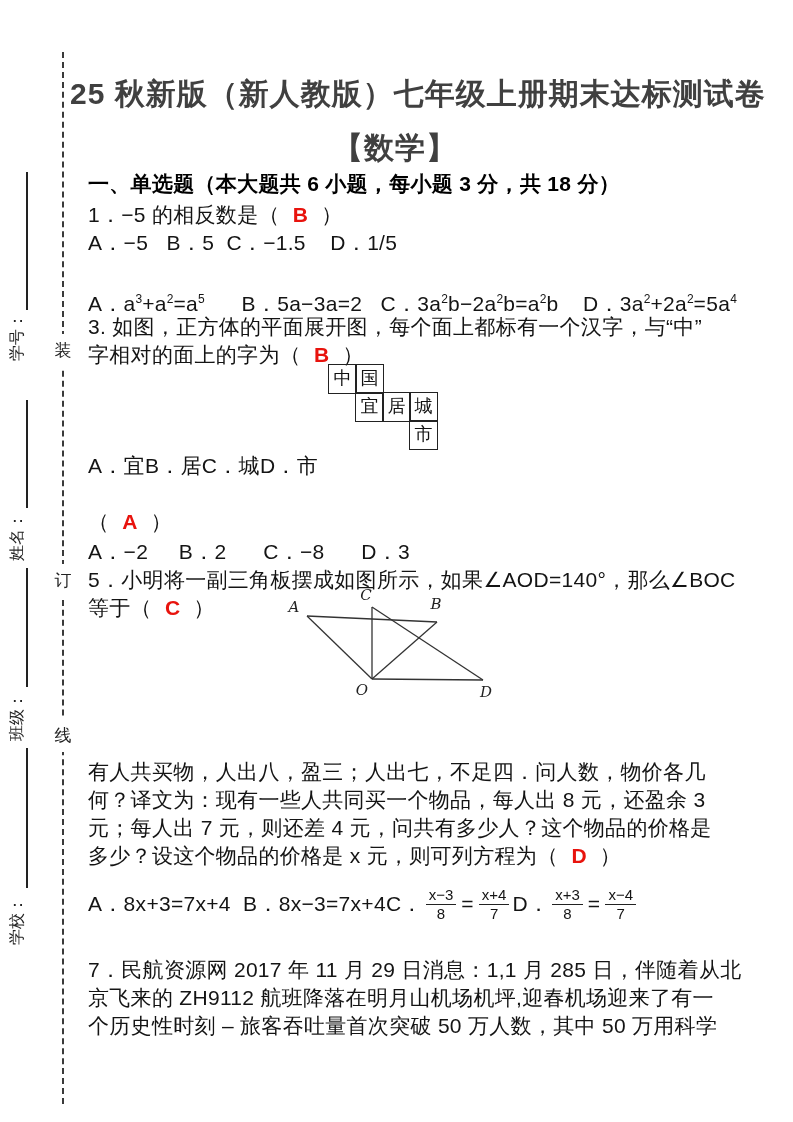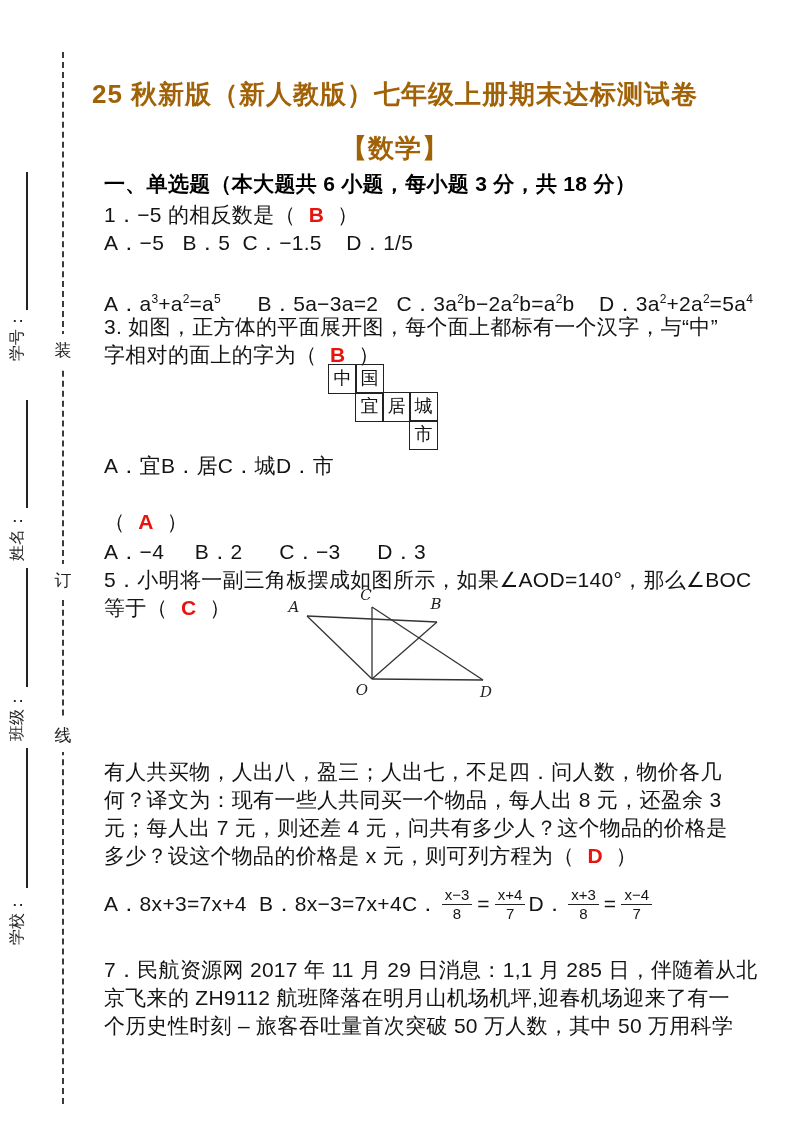--- a/index.html
+++ b/index.html
@@ -12,24 +12,24 @@
   
   .bindline { position:absolute; left:62px; top:52px; height:1052px; width:0;
               border-left:2px dashed #3a3a3a; }
   .bindchar { position:absolute; left:53px; width:20px; text-align:center;
               font-size:17px; background:#fff; padding:5px 0; color:#222; }
   .vline  { position:absolute; left:26px; width:0; border-left:2px solid #222; }
   .vlabel { position:absolute; left:-15px; width:64px; height:20px;
             transform:rotate(-90deg); transform-origin:center;
             font-size:16px; text-align:center; white-space:nowrap; color:#222; }
   
-  .line { position:absolute; left:104px; white-space:pre;
+  .line { position:absolute; left:88px; white-space:pre;
           font-size:21px; line-height:28px; letter-spacing:0.3px; }
   .center { left:70px; width:650px; text-align:center; }
-  .title { font-size:26px; font-weight:700; letter-spacing:1px; color:#a16207; }
+  .title { font-size:30px; font-weight:700; letter-spacing:1px; color:#404040; }
   .hdr   { font-weight:700; color:#000; }
   .ans   { color:#e8130d; font-weight:700; margin:0 13px; }
   sup    { font-size:12px; letter-spacing:0; }
   sup.tiny { font-size:11px; }
   
   .net { position:absolute; left:328px; top:364px; width:114px; height:90px; }
   .net-cell { position:absolute; width:29px; height:30px; box-sizing:border-box;
               border:1.5px solid #222; text-align:center; line-height:27px;
               font-size:18px; color:#111; }
   
@@ -81,21 +81,21 @@
     <div class="net-cell" style="left:27px;top:0">国</div>
     <div class="net-cell" style="left:27px;top:28px">宜</div>
     <div class="net-cell" style="left:54px;top:28px">居</div>
     <div class="net-cell" style="left:81px;top:28px">城</div>
     <div class="net-cell" style="left:81px;top:56px">市</div>
   </div>
 
   <div class="line" style="top:452px">A．宜B．居C．城D．市</div>
 
   <div class="line" style="top:508px"><span>（</span><span class="ans">A</span><span>）</span></div>
-  <div class="line" style="top:538px">A．−4     B．2      C．−3      D．3</div>
+  <div class="line" style="top:538px">A．−2     B．2      C．−8      D．3</div>
 
   <div class="line" style="top:566px">5．小明将一副三角板摆成如图所示，如果∠AOD=140°，那么∠BOC</div>
   <div class="line" style="top:594px"><span>等于（</span><span class="ans">C</span><span>）</span></div>
 
   <svg class="fig" width="230" height="118" viewBox="0 0 230 118">
     <g stroke="#333" stroke-width="1.3" fill="none">
       <line x1="27" y1="31" x2="157" y2="37"></line>
       <line x1="27" y1="31" x2="92" y2="94"></line>
       <line x1="92" y1="94" x2="157" y2="37"></line>
       <line x1="92" y1="22" x2="92" y2="94"></line>

